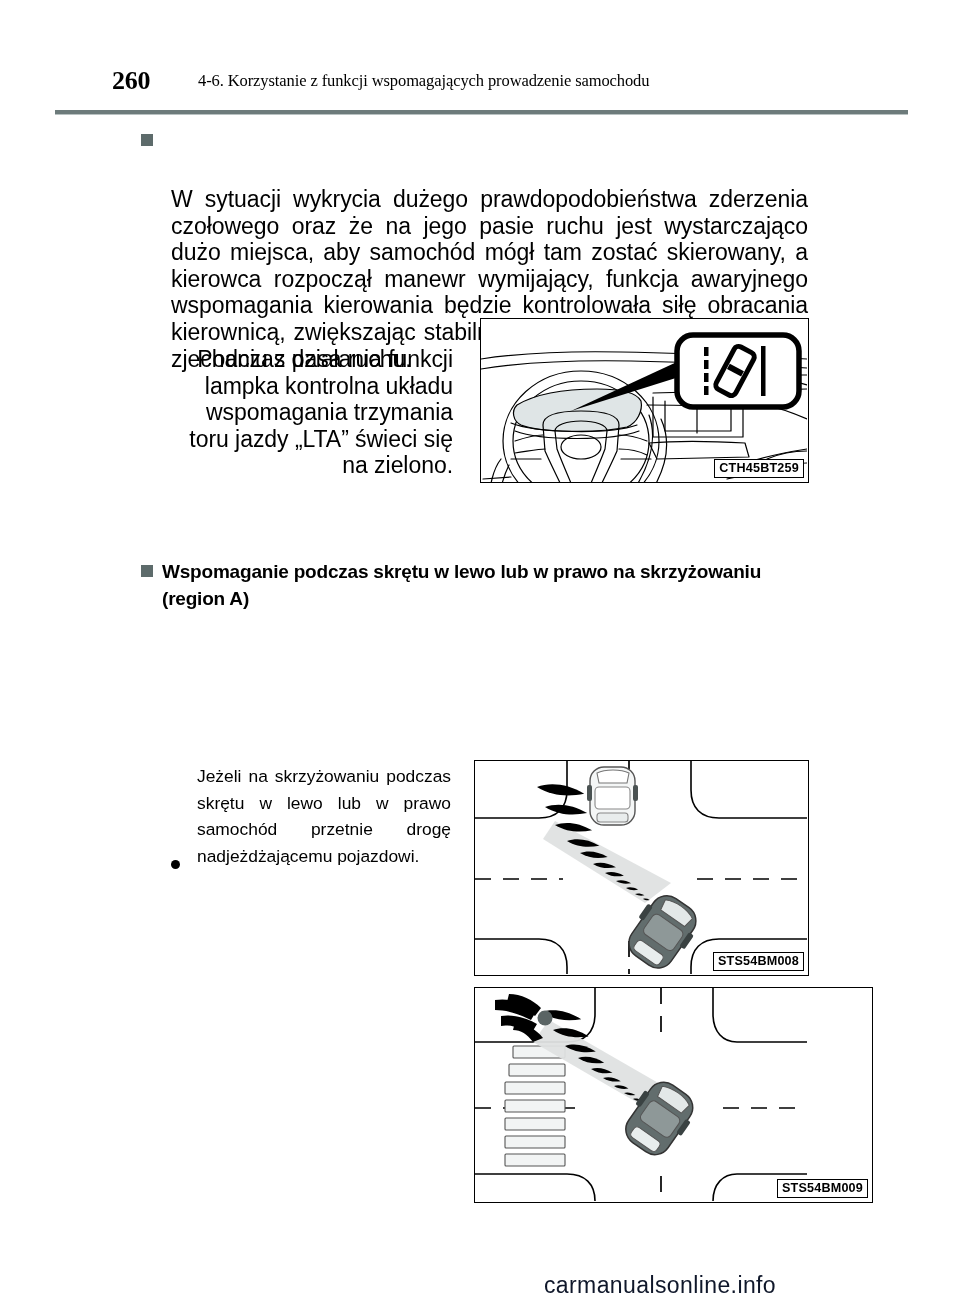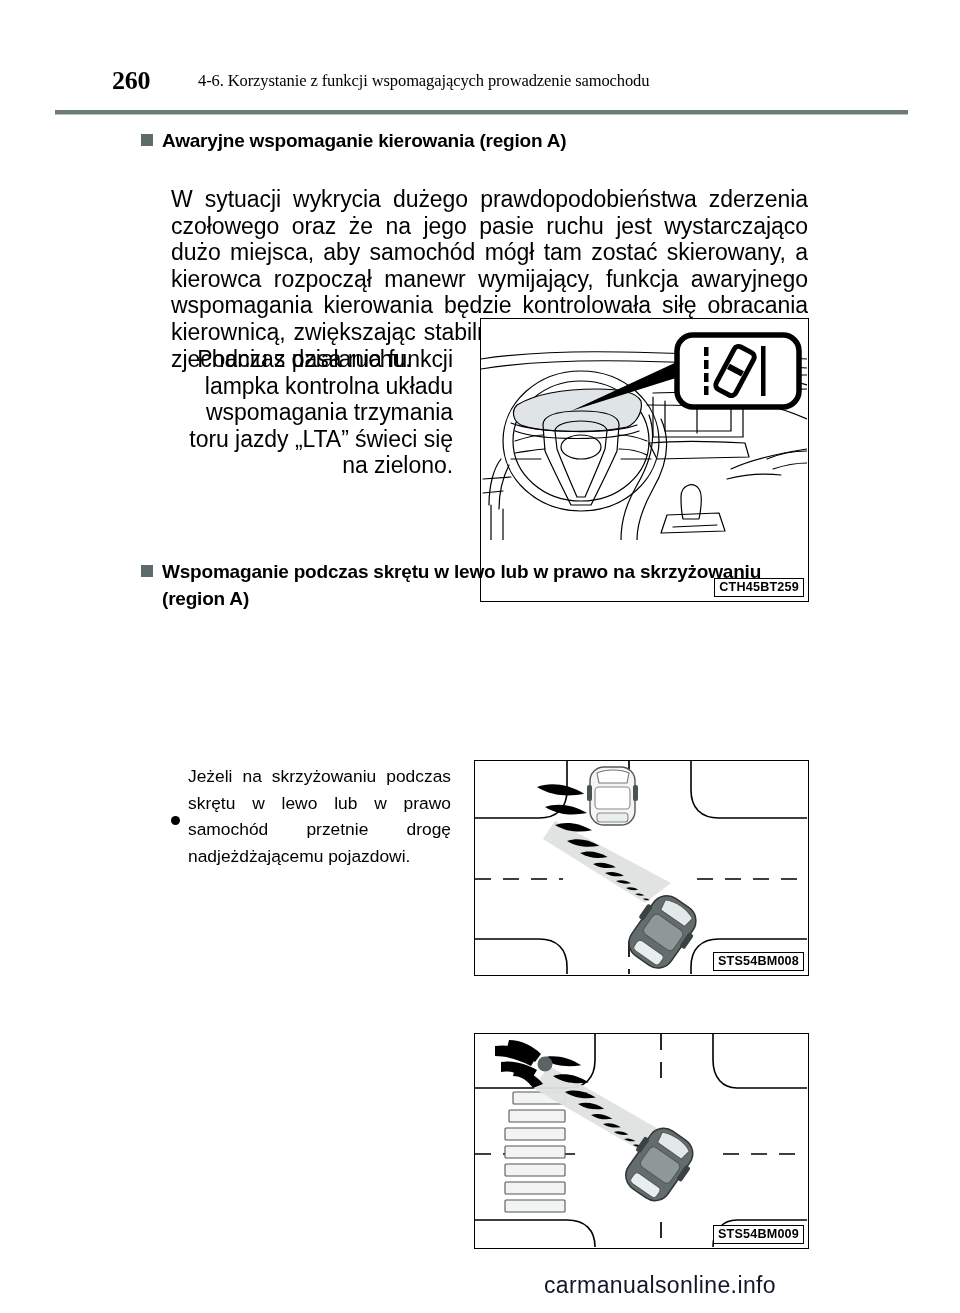--- a/index.html
+++ b/index.html
@@ -91,22 +91,22 @@
     line-height: 26.6px;
     text-align: justify;
     letter-spacing: -0.05px;
   }
   .para.nojust { text-align: right; }
 
   
   .dot-item {
     position: absolute;
     display: flex;
-    gap: 8px;
-    align-items: center;
+    gap: 17px;
+    align-items: flex-end;
   }
   .dot-bullet {
     width: 9px;
     height: 9px;
     border-radius: 50%;
     background: #000;
     flex: 0 0 auto;
     margin-top: 9px;
   }
   .dot-text {
@@ -157,28 +157,27 @@
 <div class="page-header">
   <div class="page-number">260</div>
   <div class="header-title">4-6. Korzystanie z funkcji wspomagających prowadzenie samochodu</div>
 </div>
 <div class="header-rule"></div>
 
 <div class="content">
 
   <div class="section-head" style="left:141px; top:127px; width:680px;">
     <div class="sq-bullet"></div>
-    <div class="section-head-text">Awaryjne wspomaganie kierowania (region A)</div>
   </div>
 
   <p class="para" style="left:171px; top:163px; width:637px;">W sytuacji wykrycia dużego prawdopodobieństwa zderzenia czołowego oraz że na jego pasie ruchu jest wystarczająco dużo miejsca, aby samochód mógł tam zostać skierowany, a kierowca rozpoczął manewr wymijający, funkcja awaryjnego wspomagania kierowania będzie kontrolowała siłę obracania kierownicą, zwiększając stabilność samochodu i zapobiegając zjechaniu z pasa ruchu.</p>
 
   <p class="para nojust" style="left:171px; top:323px; width:282px;">Podczas działania funkcji lampka kontrolna układu wspomagania trzymania toru jazdy „LTA” świeci się na zielono.</p>
 
-  <div class="figure" style="left:480px; top:318px; width:329px; height:284px;">
+  <div class="figure" style="left:480px; top:318px; width:329px; height:165px;">
     <svg width="326" height="221" viewBox="0 0 326 221">
       <g fill="none" stroke="#000" stroke-width="1.2" stroke-linecap="round" stroke-linejoin="round">
 
         <path d="M0 40 C40 34, 90 32, 140 33 C200 34, 250 36, 326 40"></path>
         <path d="M0 50 C44 43, 96 41, 150 42 C210 43, 262 45, 326 49"></path>
 
         <path d="M166 62 C190 58, 216 56, 250 56 L326 56"></path>
         <path d="M172 74 L326 70"></path>
 
         <path d="M172 78 L172 118 L262 118 L262 74"></path>
@@ -338,21 +337,21 @@
         <rect x="171" y="159" width="36" height="24" rx="5" fill="#8e9898" stroke="#555" stroke-width="1"></rect>
         <rect x="173" y="190" width="31" height="12" rx="4" fill="#e8eded" stroke="#555" stroke-width="1"></rect>
         <rect x="160" y="156" width="6" height="17" rx="2" fill="#3a4242"></rect>
         <rect x="210" y="156" width="6" height="17" rx="2" fill="#3a4242"></rect>
       </g>
     </svg>
     <div class="fig-code">STS54BM008</div>
   </div>
 
 
-  <div class="figure" style="left:474px; top:1033px; width:335px; height:216px;">
+  <div class="figure" style="left:474px; top:987px; width:399px; height:216px;">
     <svg width="332" height="213" viewBox="0 0 332 213">
 
       <g fill="none" stroke="#000" stroke-width="1.6" stroke-linecap="round">
         <path d="M0 54 L92 54 C110 54, 120 44, 120 26 L120 0"></path>
         <path d="M332 54 L262 54 C248 54, 238 44, 238 26 L238 0"></path>
         <path d="M0 186 L92 186 C110 186, 120 196, 120 213"></path>
         <path d="M332 186 L262 186 C248 186, 238 196, 238 213"></path>
       </g>
 
       <g stroke="#000" stroke-width="1.7" stroke-dasharray="16 12" fill="none">

